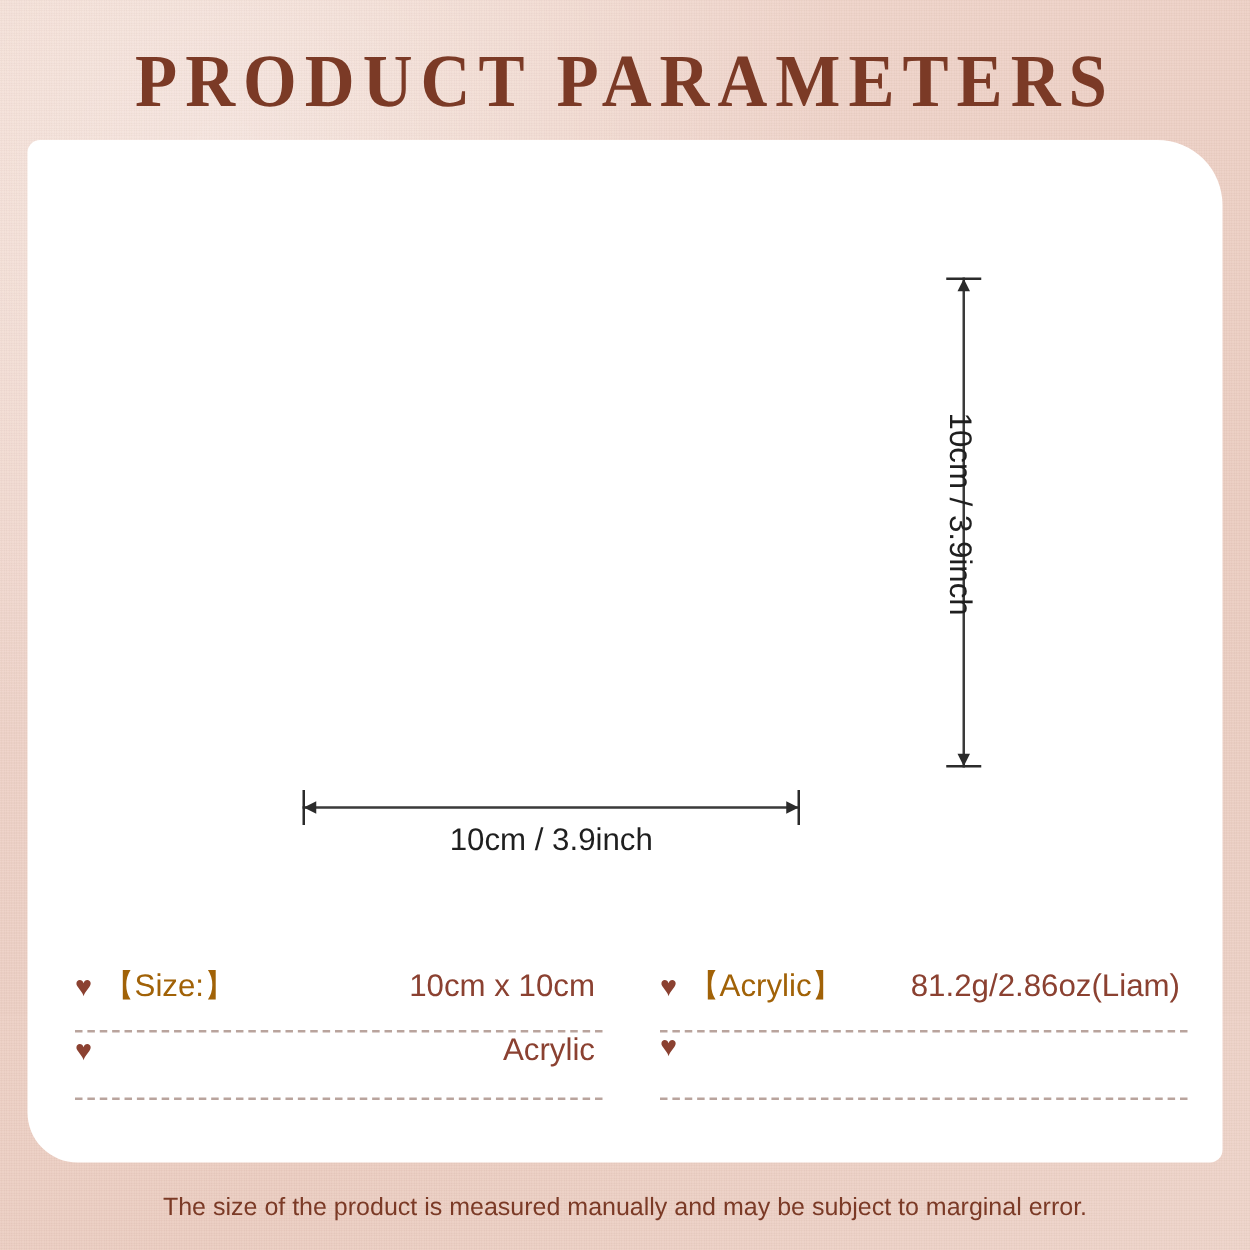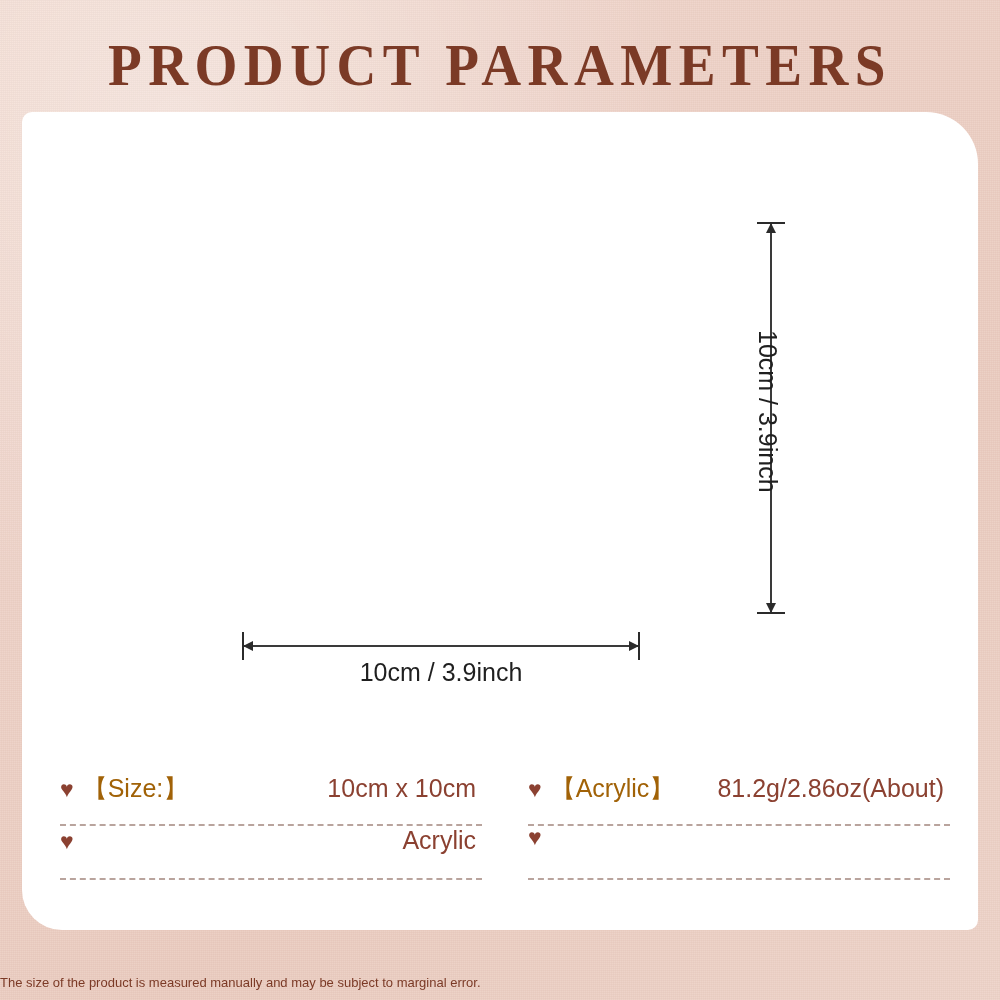--- a/index.html
+++ b/index.html
@@ -204,25 +204,24 @@
   }
   .spec-div{
     height:0;
     border-top:2px dashed #b9a49d;
   }
 
   
   .note{
     position:absolute;
     left:0; right:0; top:955px;
-    text-align:left;
-    font-size:13px;
+    text-align:center;
+    font-size:20px;
     color:#7b3a26;
     z-index:4;
-    margin-top:20px;
   }
 </style>
 </head>
 <body>
 
 <div class="title">PRODUCT  PARAMETERS</div>
 
 <div class="card"></div>
 
 <div class="product">
@@ -469,21 +468,21 @@
       <span class="spec-bullet">♥</span>
       <span class="spec-value">Acrylic</span>
     </div>
     <div class="spec-div"></div>
   </div>
 
   <div class="spec-cell">
     <div class="spec-row">
       <span class="spec-bullet">♥</span>
       <span class="spec-label">【Acrylic】</span>
-      <span class="spec-value">81.2g/2.86oz(About)</span>
+      <span class="spec-value">81.2g/2.86oz(Liam)</span>
     </div>
     <div class="spec-div"></div>
     <div class="spec-row">
       <span class="spec-bullet">♥</span>
     </div>
     <div class="spec-div"></div>
   </div>
 </div>
 
 <div class="note">The size of the product is measured manually and may be subject to marginal error.</div>

